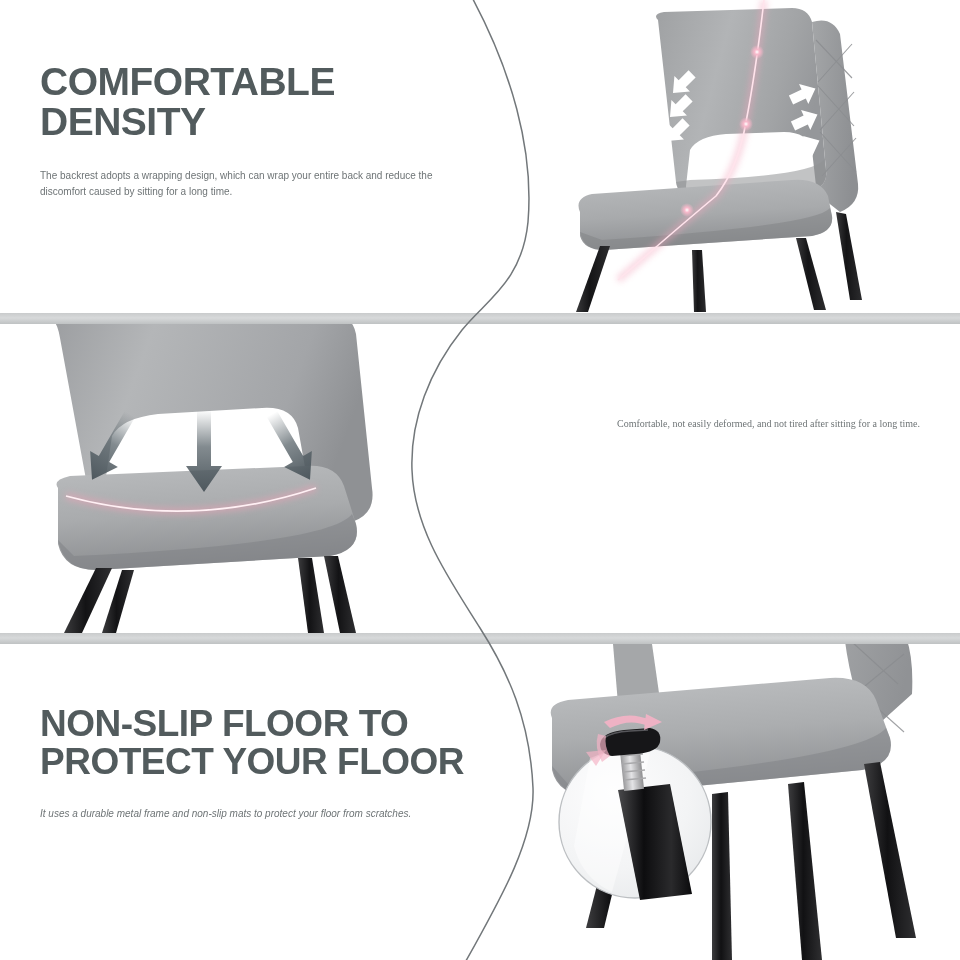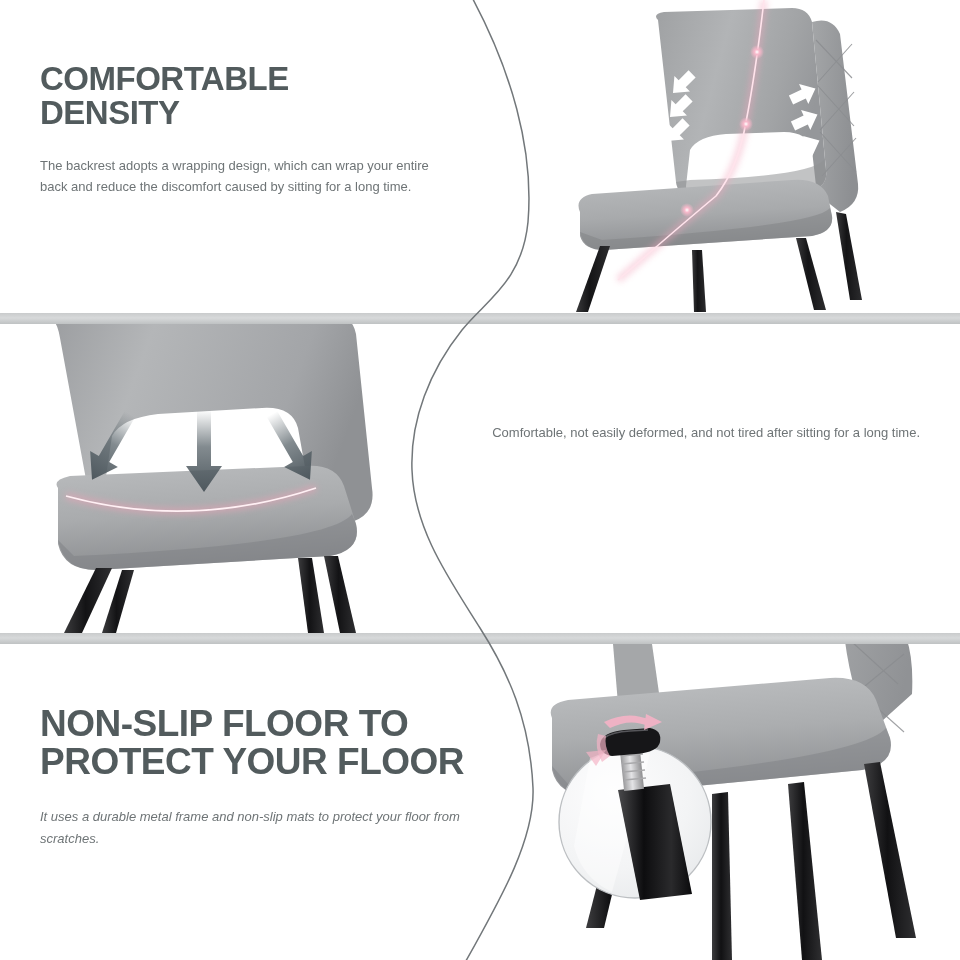--- a/index.html
+++ b/index.html
@@ -12,29 +12,29 @@
            background:linear-gradient(180deg,#c9cbcc 0%,#d7d9da 45%,#bfc2c3 100%);}
   #divider-1{top:313px;}
   #divider-2{top:633px;}
 
   
   #snake{position:absolute;left:0;top:0;width:960px;height:960px;pointer-events:none;}
 
   
   .textblock{position:absolute;}
   .heading{color:#525b5d;font-weight:bold;letter-spacing:-0.5px;line-height:1.02;
-           font-size:33px;margin:0;}
+           font-size:39px;margin:0;}
   .heading.small{font-size:37px;}
-  .body{color:#6e7476;font-size:13px;line-height:1.62;margin:0;}
+  .body{color:#6e7476;font-size:10px;line-height:1.62;margin:0;}
 
   #text-backrest{left:40px;top:62px;width:430px;}
   #text-backrest .body{margin-top:26px;width:412px;}
 
   #text-sponge{left:470px;top:392px;width:450px;text-align:right;}
-  #text-sponge .body{margin-top:30px;margin-left:auto;width:430px;}
+  #text-sponge .body{margin-top:24px;margin-left:auto;width:430px;font-family:Liberation Serif, serif;}
 
   #text-pads{left:40px;top:705px;width:470px;}
   #text-pads .body{margin-top:26px;width:436px;font-style:italic;}
 
   
   .photo{position:absolute;overflow:hidden;}
   #photo-backrest{left:540px;top:0;width:420px;height:313px;}
   #photo-sponge{left:0;top:318px;width:470px;height:315px;}
   #photo-pads{left:500px;top:638px;width:460px;height:322px;}
   .photo svg{display:block;width:100%;height:100%;}

